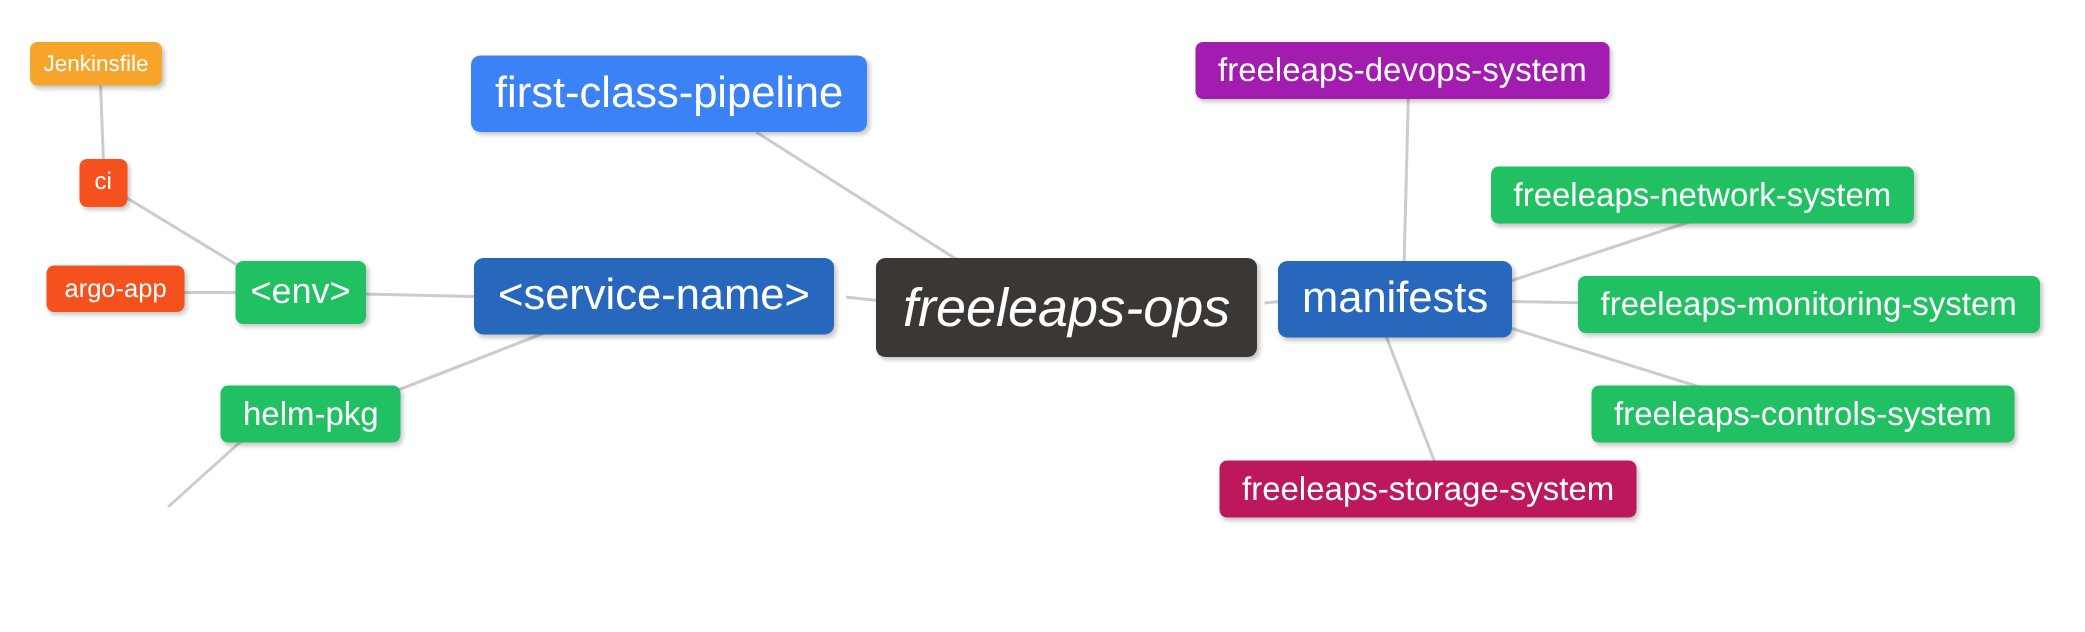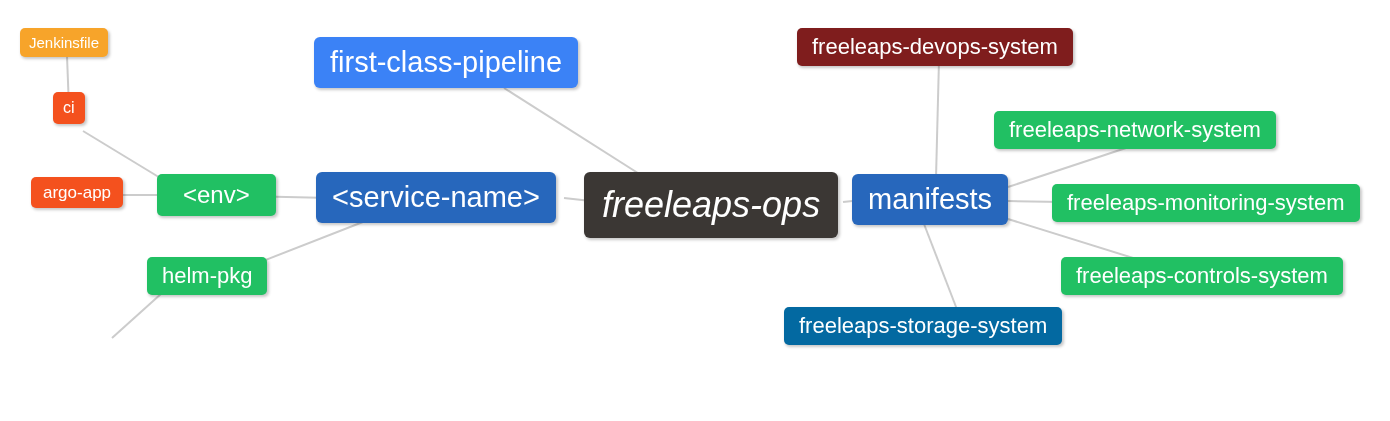--- a/index.html
+++ b/index.html
@@ -35,21 +35,21 @@
     line-height: 1;
     white-space: nowrap;
     text-align: center;
     border-radius: 5px;
     box-shadow: 1.5px 2px 3px rgba(0,0,0,0.22);
     cursor: pointer;
     box-sizing: border-box;
   }
   .n-root { font-size: 36px; padding: 15px 18px; border-radius: 6px; }
   .n-lg   { font-size: 29px; padding: 11px 16px; border-radius: 6px; }
-  .n-env  { font-size: 24px; padding: 9px 26px; }
+  .n-env  { font-size: 24px; padding: 9px 10px; }
   .n-md   { font-size: 22px; padding: 8px 15px; }
   .n-sm   { font-size: 17px; padding: 7px 12px; }
   .n-xs   { font-size: 15px; padding: 7px 9px; }
   .n-ci   { font-size: 16px; padding: 8px 10px; }
 </style>
 </head>
 <body>
 
 <div class="canvas">
 
@@ -65,40 +65,40 @@
     <line x1="843" y1="202" x2="862" y2="200" style="stroke: rgb(204, 204, 204);"></line>
     <line x1="936" y1="178" x2="939" y2="60" style="stroke: rgb(204, 204, 204);"></line>
     <line x1="1008" y1="187" x2="1135" y2="145" style="stroke: rgb(204, 204, 204);"></line>
     <line x1="1008" y1="201" x2="1062" y2="202" style="stroke: rgb(204, 204, 204);"></line>
     <line x1="1008" y1="219" x2="1146" y2="262" style="stroke: rgb(204, 204, 204);"></line>
     <line x1="924" y1="224" x2="958" y2="312" style="stroke: rgb(204, 204, 204);"></line>
   </svg>
 
   <div class="node n-xs" style="left: 20px; top: 28px; background-color: rgb(247, 164, 42);">Jenkinsfile</div>
 
-  <div class="node n-ci" style="left: 53px; top: 92px; background-color: rgb(244, 81, 30);">ci</div>
+  <div class="node n-ci" style="left: 53px; top: 106px; background-color: rgb(244, 81, 30);">ci</div>
 
   <div class="node n-sm" style="left: 31px; top: 177px; background-color: rgb(244, 81, 30);">argo-app</div>
 
   <div class="node n-env" style="left: 157px; top: 174px; background-color: rgb(33, 192, 99);">&lt;env&gt;</div>
 
   <div class="node n-md" style="left: 147px; top: 257px; background-color: rgb(33, 192, 99);">helm-pkg</div>
 
 
   <div class="node n-lg" style="left: 314px; top: 37px; background-color: #3b82f6;">first-class-pipeline</div>
 
   <div class="node n-lg" style="left: 316px; top: 172px; background-color: rgb(39, 103, 188);">&lt;service-name&gt;</div>
 
   <div class="node n-root" style="left: 584px; top: 172px; background-color: rgb(59, 55, 52); font-style: italic;">freeleaps-ops</div>
 
   <div class="node n-lg" style="left: 852px; top: 174px; background-color: rgb(39, 103, 188); text-align: center;">manifests</div>
 
-  <div class="node n-md" style="left: 797px; top: 28px; background-color: #7f1d1d;">freeleaps-devops-system</div>
+  <div class="node n-md" style="left: 797px; top: 28px; background-color: #a21caf;">freeleaps-devops-system</div>
 
   <div class="node n-md" style="left: 994px; top: 111px; background-color: rgb(33, 192, 99);">freeleaps-network-system</div>
 
   <div class="node n-md" style="left: 1052px; top: 184px; background-color: rgb(33, 192, 99);">freeleaps-monitoring-system</div>
 
   <div class="node n-md" style="left: 1061px; top: 257px; background-color: rgb(33, 192, 99);">freeleaps-controls-system</div>
 
-  <div class="node n-md" style="left: 784px; top: 307px; background-color: #0369a1;">freeleaps-storage-system</div>
+  <div class="node n-md" style="left: 813px; top: 307px; background-color: #be185d;">freeleaps-storage-system</div>
 
 </div>
 
 </body></html>

